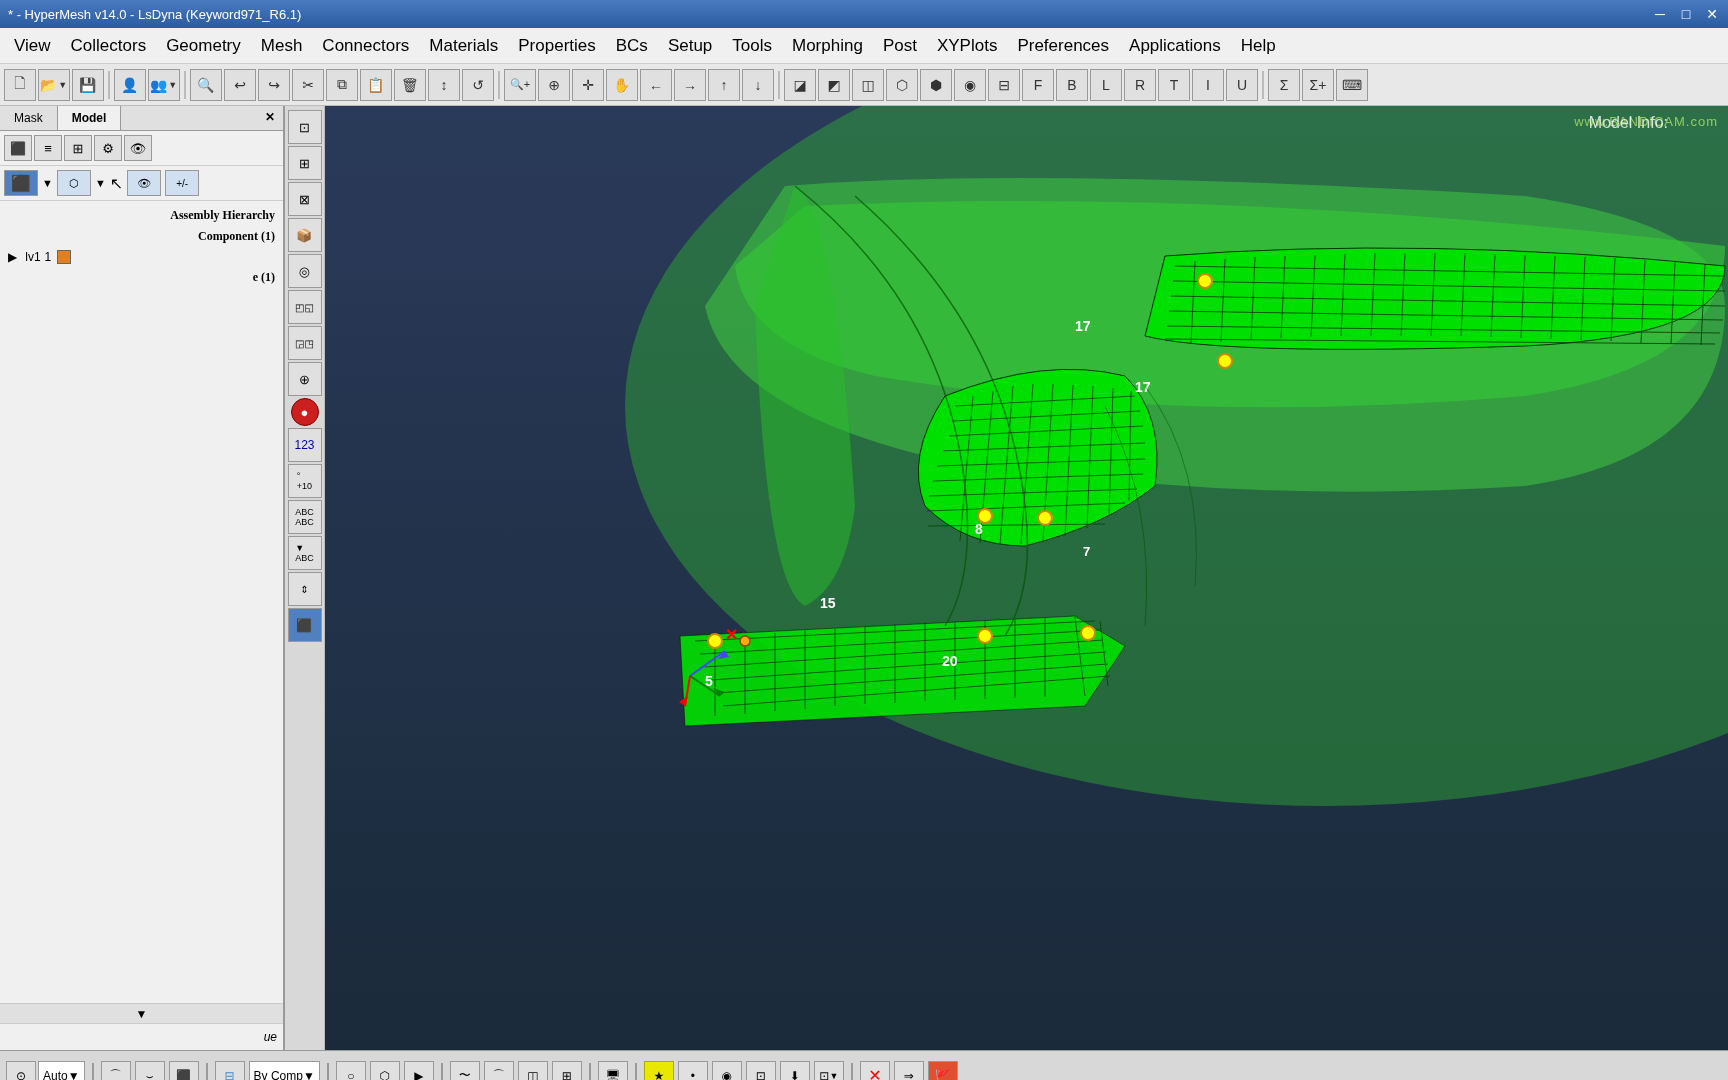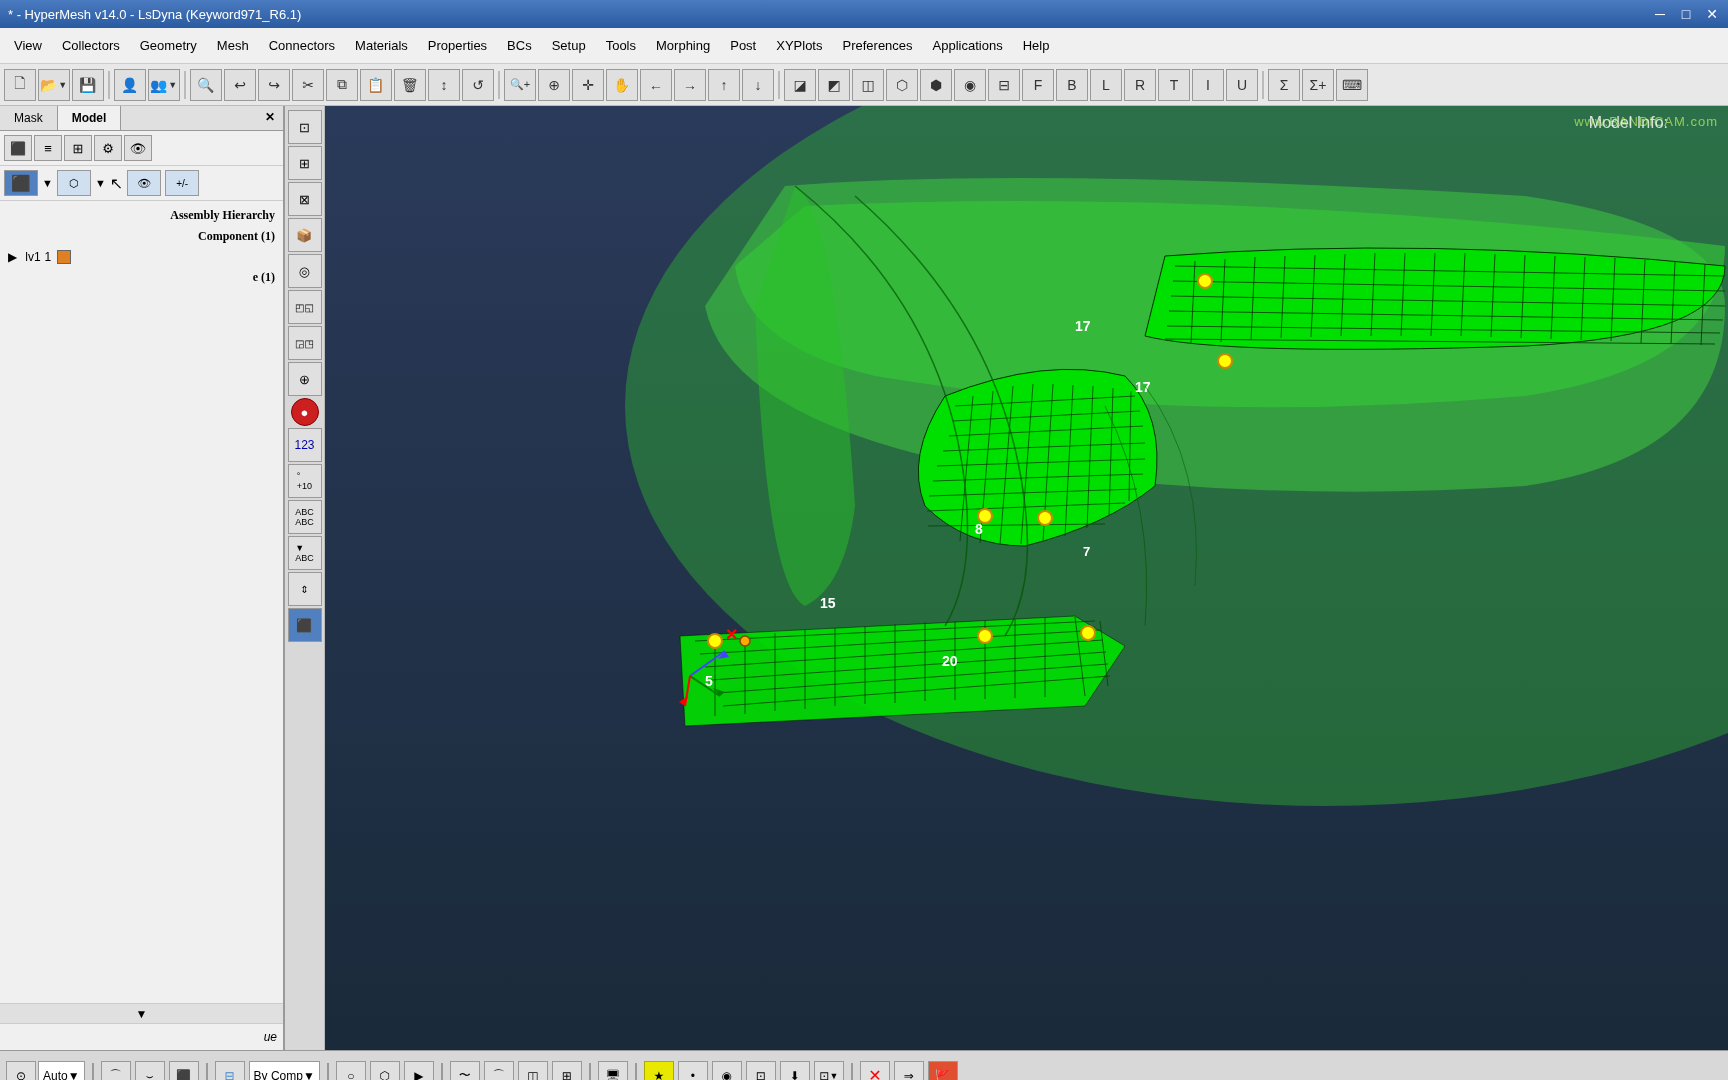--- a/index.html
+++ b/index.html
@@ -12,21 +12,21 @@
       position: relative;
     }
     #titlebar-controls { position: absolute; right: 4px; top: 0; height: 28px; display: flex; align-items: center; gap: 2px; }
     #titlebar-controls span { width: 24px; height: 20px; display: flex; align-items: center; justify-content: center; cursor: pointer; color: white; font-size: 14px; }
 
     
     #menubar {
       width: 100%; height: 36px; background: #f0f0f0; border-bottom: 1px solid #ccc;
       display: flex; align-items: center; padding: 0 4px;
     }
-    .menu-item { padding: 4px 10px; cursor: pointer; font-size: 13px; height: 100%; display: flex; align-items: center; }
+    .menu-item { padding: 4px 10px; cursor: pointer; font-size: 17px; height: 100%; display: flex; align-items: center; }
 
     
     #toolbar {
       width: 100%; height: 42px; background: #e8e8e8; border-bottom: 1px solid #bbb;
       display: flex; align-items: center; padding: 2px 4px; gap: 2px;
     }
     .tb-btn {
       width: 32px; height: 32px; background: #e0e0e0; border: 1px solid #999;
       display: flex; align-items: center; justify-content: center; cursor: pointer;
       font-size: 14px; color: #333;

